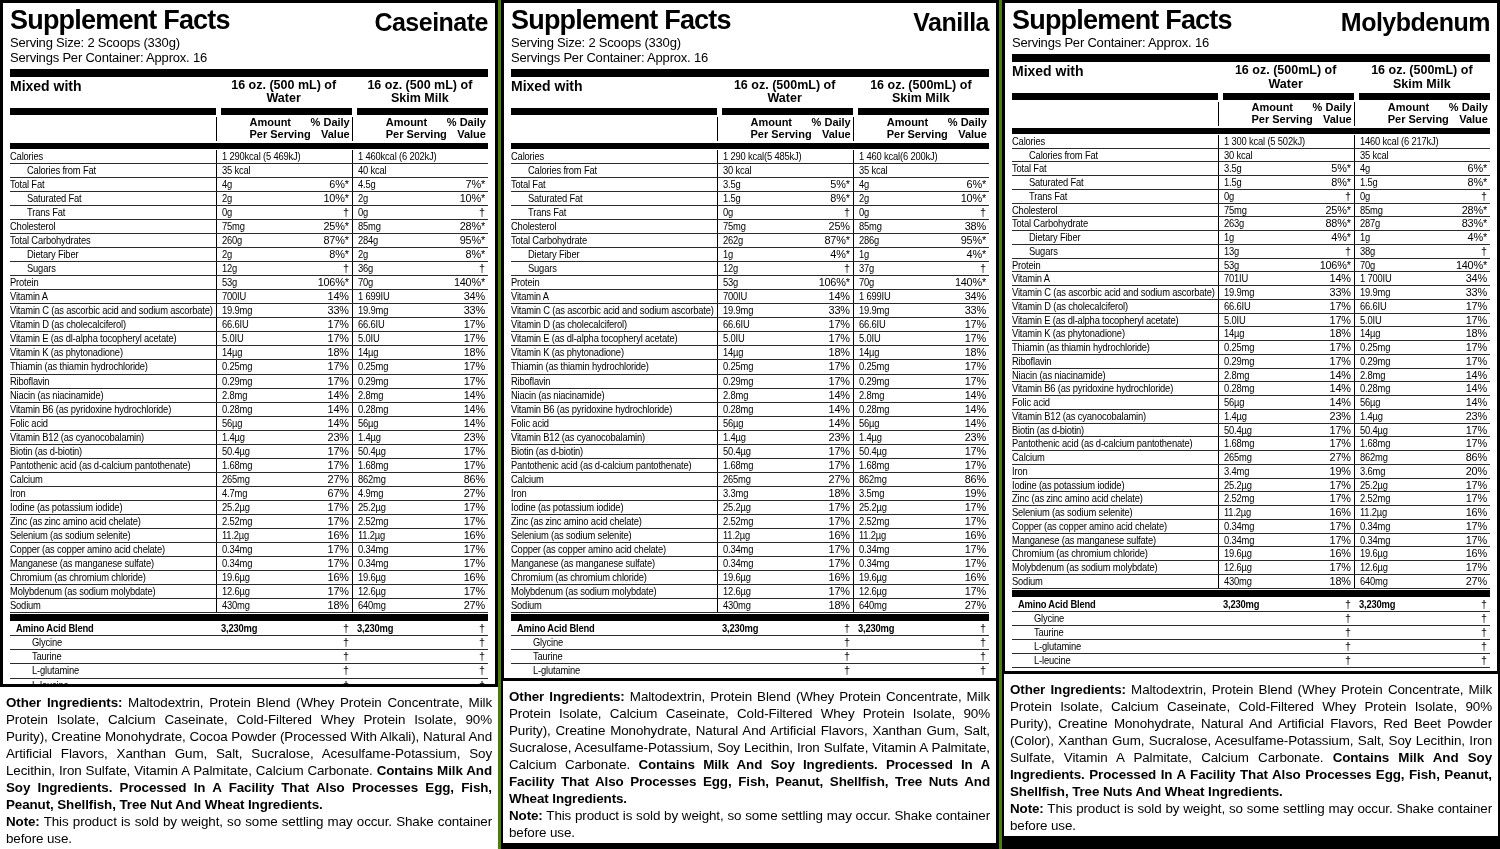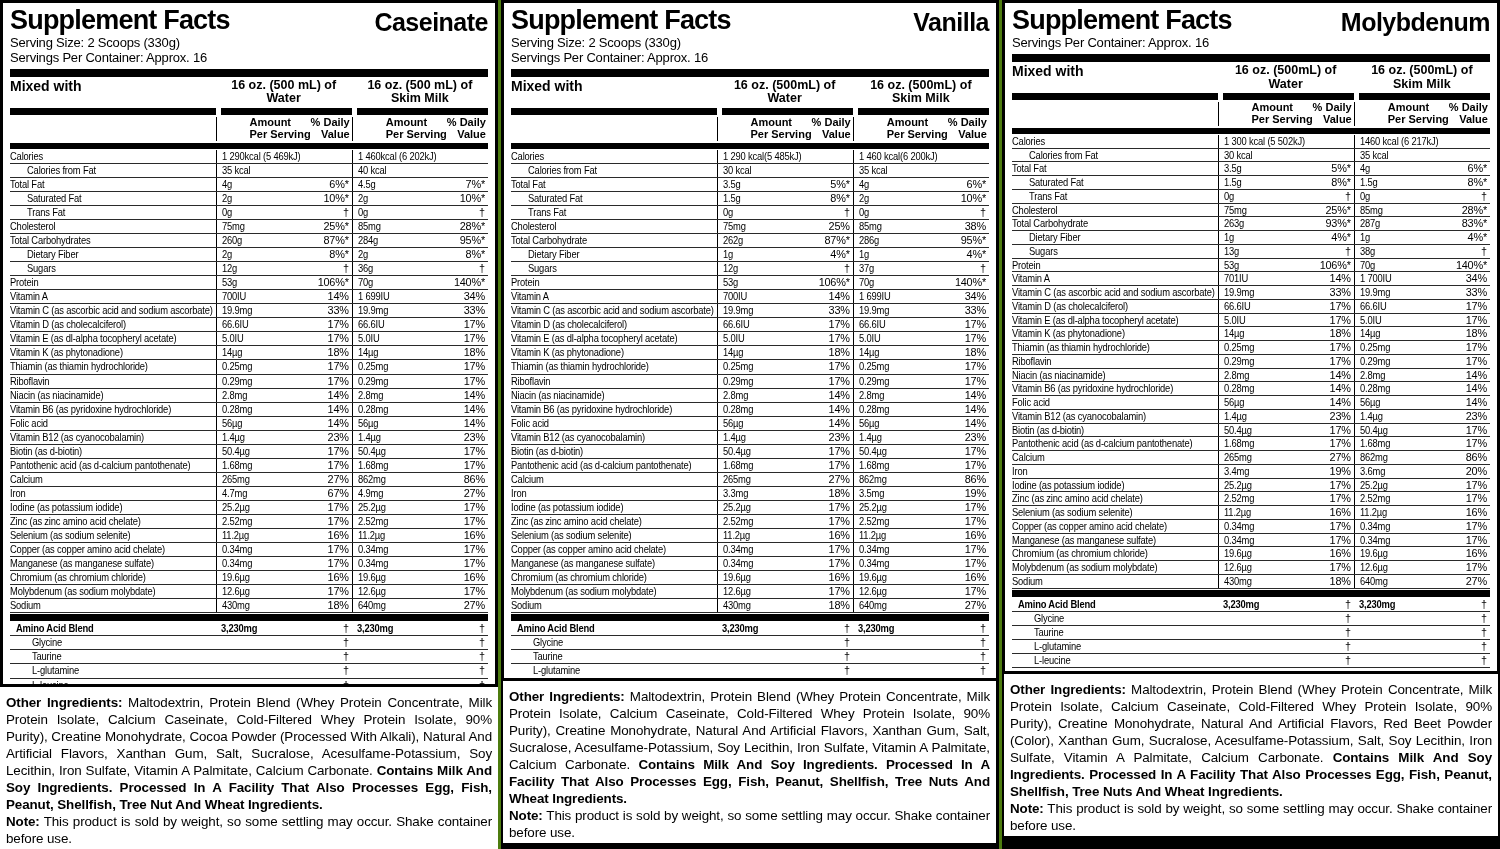--- a/index.html
+++ b/index.html
@@ -1089,21 +1089,21 @@
             </div>
             <div class="v">
               <span class="a cond">85mg</span>
               <span class="d">28%*</span>
             </div>
           </div>
           <div class="row">
             <div class="n"><span class="cond">Total Carbohydrate</span></div>
             <div class="v">
               <span class="a cond">263g</span>
-              <span class="d">93%*</span>
+              <span class="d">88%*</span>
             </div>
             <div class="v">
               <span class="a cond">287g</span>
               <span class="d">83%*</span>
             </div>
           </div>
           <div class="row ind">
             <div class="n"><span class="cond">Dietary Fiber</span></div>
             <div class="v">
               <span class="a cond">1g</span>

